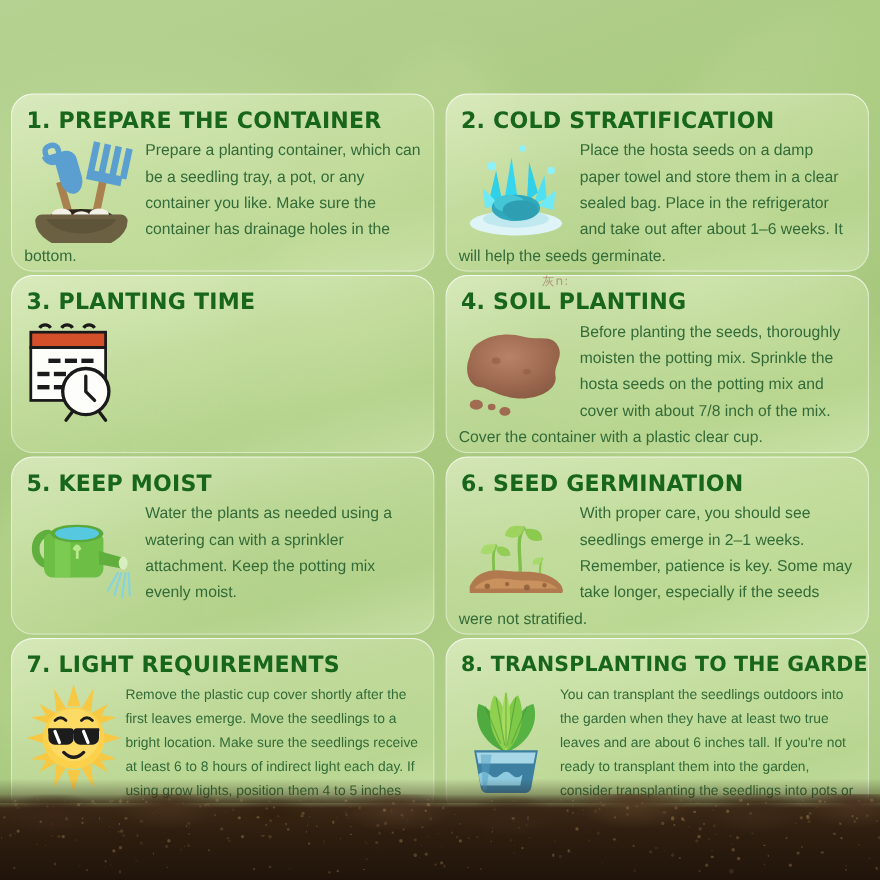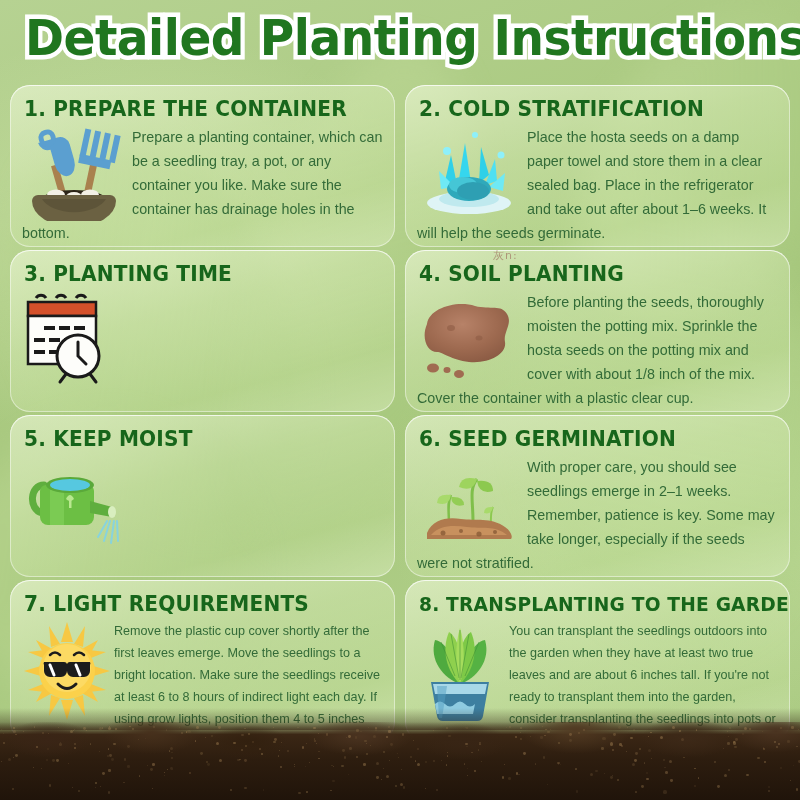--- a/index.html
+++ b/index.html
@@ -183,23 +183,20 @@
 <body>
 
 <div id="poster">
 
   <div class="bg-leaf l1"></div>
   <div class="bg-leaf l2"></div>
   <div class="bg-leaf l3"></div>
   <div class="bg-leaf l4"></div>
   <div class="bg-leaf l5"></div>
 
-  <div class="title-wrap">
-    <div class="poster-title">Detailed Planting Instructions</div>
-  </div>
 
   <div class="grid">
 
     <div class="card">
       <div class="card-title">1. PREPARE THE CONTAINER</div>
       <div class="card-body">
         <div class="icon-float">
           <svg viewBox="0 0 104 96" width="104" height="96">
             <g transform="rotate(-16 34 44)">
               <rect x="30" y="40" width="7" height="30" fill="#a9814e"></rect>
@@ -297,21 +294,21 @@
             </defs>
             <path d="M10 34 C12 18, 40 10, 58 16 C74 20, 84 14, 90 24 C96 34, 86 42, 88 52
                      C90 64, 72 74, 52 72 C34 70, 26 62, 20 62 C10 62, 4 48, 10 34 Z" fill="url(#soilg)"></path>
             <ellipse cx="34" cy="38" rx="4" ry="3" fill="#8d5c45" opacity=".6"></ellipse>
             <ellipse cx="62" cy="48" rx="3.5" ry="2.5" fill="#8d5c45" opacity=".6"></ellipse>
             <ellipse cx="16" cy="78" rx="6" ry="4.5" fill="#a06b51"></ellipse>
             <ellipse cx="30" cy="80" rx="3.5" ry="3" fill="#a06b51"></ellipse>
             <ellipse cx="42" cy="84" rx="5" ry="4" fill="#a06b51"></ellipse>
           </svg>
         </div>
-        <span>Before planting the seeds, thoroughly moisten the potting mix. Sprinkle the hosta seeds on the potting mix and cover with about 1/8 inch of the mix. Cover the container with a plastic clear cup.</span>
+        <span>Before planting the seeds, thoroughly moisten the potting mix. Sprinkle the hosta seeds on the potting mix and cover with about 7/8 inch of the mix. Cover the container with a plastic clear cup.</span>
       </div>
     </div>
 
     <div class="card">
       <div class="card-title">5. KEEP MOIST</div>
       <div class="card-body">
         <div class="icon-float">
           <svg viewBox="0 0 104 96" width="104" height="96">
             <path d="M22 30 C8 30, 6 54, 20 58" fill="none" stroke="#5fae3e" stroke-width="7" stroke-linecap="round"></path>
             <path d="M24 30 h42 a6 6 0 0 1 6 6 v26 a8 8 0 0 1 -8 8 h-38 a8 8 0 0 1 -8 -8 v-26 a6 6 0 0 1 6 -6 z" fill="#6cbf44"></path>
@@ -323,20 +320,21 @@
             <path d="M44 44 q4 -8 8 0 q-4 4 -8 0" fill="#b9e88f"></path>
             <rect x="47" y="44" width="2.5" height="9" fill="#b9e88f"></rect>
             <g stroke="#7fd3ea" stroke-width="2" stroke-linecap="round" opacity=".85">
               <path d="M88 66 L82 86"></path>
               <path d="M92 66 L89 88"></path>
               <path d="M95 66 L96 86"></path>
               <path d="M85 66 L76 82"></path>
             </g>
           </svg>
         </div>
+        <span>Water the plants as needed using a watering can with a sprinkler attachment. Keep the potting mix evenly moist.</span>
       </div>
     </div>
 
     <div class="card">
       <div class="card-title">6. SEED GERMINATION</div>
       <div class="card-body">
         <div class="icon-float">
           <svg viewBox="0 0 104 96" width="104" height="96">
             <path d="M56 66 C56 46, 52 34, 60 24" fill="none" stroke="#7fbf4a" stroke-width="3"></path>
             <path d="M60 24 q-16 -4 -18 8 q14 6 18 -8 z" fill="#9ed45e"></path>

